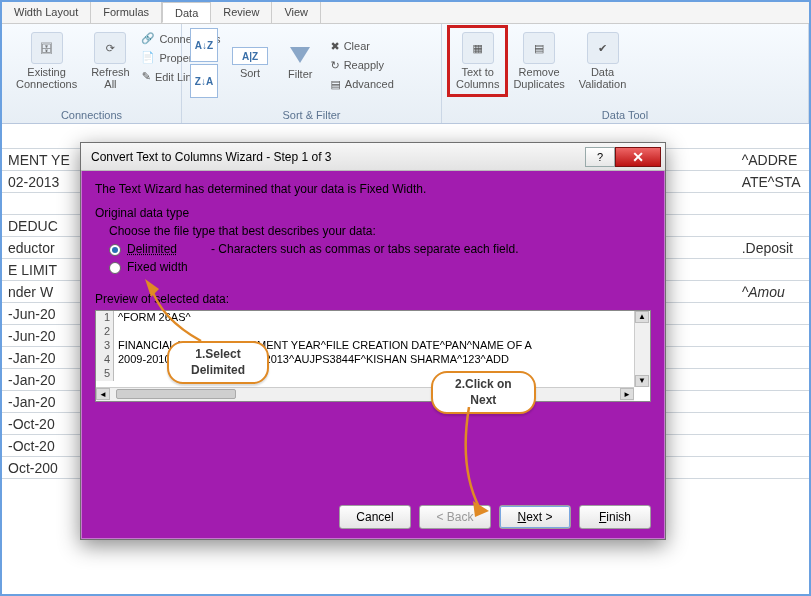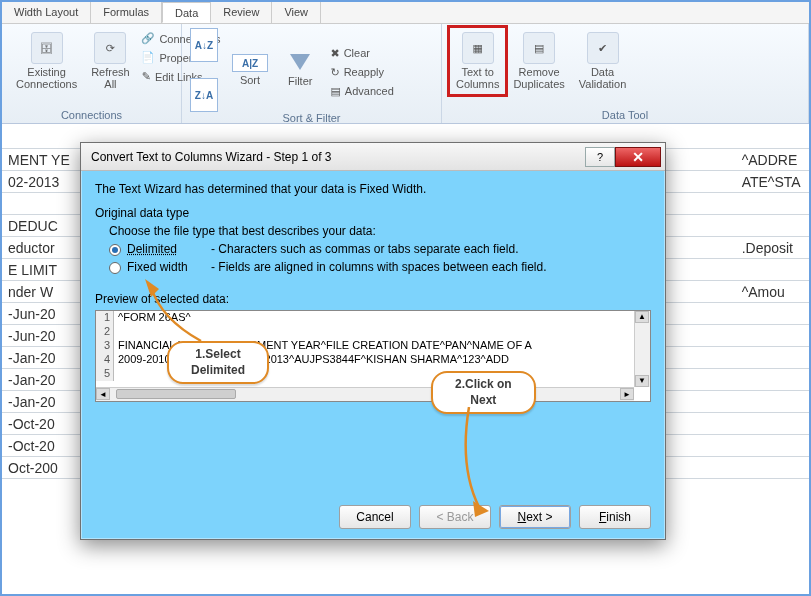--- a/index.html
+++ b/index.html
@@ -22,21 +22,21 @@
   .sort-ico { width:28px; height:34px; border:1px solid #9bbae0; background:#fff; display:flex; align-items:center; justify-content:center; font-size:10px; font-weight:bold; color:#3a6fa8;}
   .funnel { width:0;height:0;border-left:10px solid transparent;border-right:10px solid transparent;border-top:16px solid #8aa7c8; margin-bottom:3px;}
   .rgroup .col {display:flex; flex-direction:column;}
 
   
   .sheet { position:absolute; left:0; right:0; top:125px; bottom:0; font-size:14px; color:#333; }
   .sheet-row { height:22px; border-bottom:1px solid #d0d7de; padding-left:6px; line-height:22px; white-space:nowrap; overflow:hidden;}
 
   
   .dialog { position:absolute; left:78px; top:140px; width:586px; height:398px;
-    background:#7dd3fc; border:1px solid #707070;
+    background:#a21caf; border:1px solid #707070;
     box-shadow: 0 6px 20px rgba(0,0,0,.45), 0 0 0 1px rgba(255,255,255,.4) inset;
   }
   .titlebar { height:28px; background: linear-gradient(#f7f7f7,#e3e3e3); border-bottom:1px solid #bbb;
     display:flex; align-items:center; padding:0 4px 0 10px; font-size:12px; }
   .titlebar-title { flex:1; color:#000; }
   .win-btns { display:flex; gap:0; }
   .win-btn { width:30px; height:20px; border:1px solid #9aa; background:linear-gradient(#fff,#e7e7e7); font-size:11px; display:flex; align-items:center; justify-content:center;}
   .win-close { width:46px; background:linear-gradient(#e66, #b11); color:#fff; font-weight:bold; font-size:14px; border-color:#7a0f0f;}
   .dlg-body { padding:10px 14px 0 14px; font-size:12px; color:#000; position:relative; height:calc(100% - 28px);}
   .dlg-body p { margin-bottom:8px; line-height:1.4;}
@@ -96,21 +96,21 @@
         <span class="tiny-link">🔗<span>Connections</span></span>
         <span class="tiny-link">📄<span>Properties</span></span>
         <span class="tiny-link">✎<span>Edit Links</span></span>
       </div>
     </div>
     <div class="rgroup-label">Connections</div>
   </div>
 
   <div class="rgroup" style="width:260px">
     <div class="rrow" style="align-items:center; gap:8px">
-      <div class="col" style="gap:16px">
+      <div class="col" style="gap:2px">
         <div class="sort-ico">A↓Z</div>
         <div class="sort-ico">Z↓A</div>
       </div>
       <div class="big-btn">
         <div class="sort-ico" style="width:36px;height:18px">A|Z</div>
         <span>Sort</span>
       </div>
       <div class="big-btn">
         <div class="funnel"></div>
         <span>Filter</span>
@@ -166,21 +166,21 @@
       <div class="sheet-row">Oct-200</div>
     </div>
   <div id="sheet-right" style="position:absolute; right:0; top:0; text-align:left">
       <div class="sheet-row" style="border-bottom: 1px solid rgb(208, 215, 222); padding-right: 4px;"></div>
       <div class="sheet-row" style="border-bottom: 1px solid rgb(208, 215, 222); padding-right: 4px;">^ADDRE</div>
       <div class="sheet-row" style="border-bottom: 1px solid rgb(208, 215, 222); padding-right: 4px;">ATE^STA</div>
       <div class="sheet-row" style="border-bottom: 1px solid rgb(208, 215, 222); padding-right: 4px;"></div>
       <div class="sheet-row" style="border-bottom: 1px solid rgb(208, 215, 222); padding-right: 4px;"></div>
       <div class="sheet-row" style="border-bottom: 1px solid rgb(208, 215, 222); padding-right: 16px;">.Deposit</div>
       <div class="sheet-row" style="border-bottom: 1px solid rgb(208, 215, 222); padding-right: 4px;"></div>
-      <div class="sheet-row" style="border-bottom: 1px solid rgb(208, 215, 222); padding-right: 4px;">^Amou</div>
+      <div class="sheet-row" style="border-bottom: 1px solid rgb(208, 215, 222); padding-right: 4px; font-style: italic;">^Amou</div>
     </div>
 </div>
 
 <div class="dialog">
   <div class="titlebar">
     <span class="titlebar-title">Convert Text to Columns Wizard - Step 1 of 3</span>
     <div class="win-btns">
       <div class="win-btn">?</div>
       <div class="win-btn win-close">✕</div>
     </div>
@@ -193,21 +193,20 @@
       <div class="indented">
         <div style="margin-bottom:4px;">Choose the file type that best describes your data:</div>
         <div class="radio-row">
           <span class="radio checked"></span>
           <span style="width:78px; text-decoration:underline dotted">Delimited</span>
           <span>- Characters such as commas or tabs separate each field.</span>
         </div>
         <div class="radio-row">
           <span class="radio"></span>
           <span style="width:78px">Fixed width</span>
-          <span>- Fields are aligned in columns with spaces between each field.</span>
         </div>
       </div>
     </div>
 
     <div class="preview-label">Preview of selected data:</div>
     <div class="preview-box">
       <div class="preview-inner" id="pv">
           <div class="pv-row">
             <div class="pv-num">1</div>
             <div class="pv-txt">^FORM 26AS^</div>

